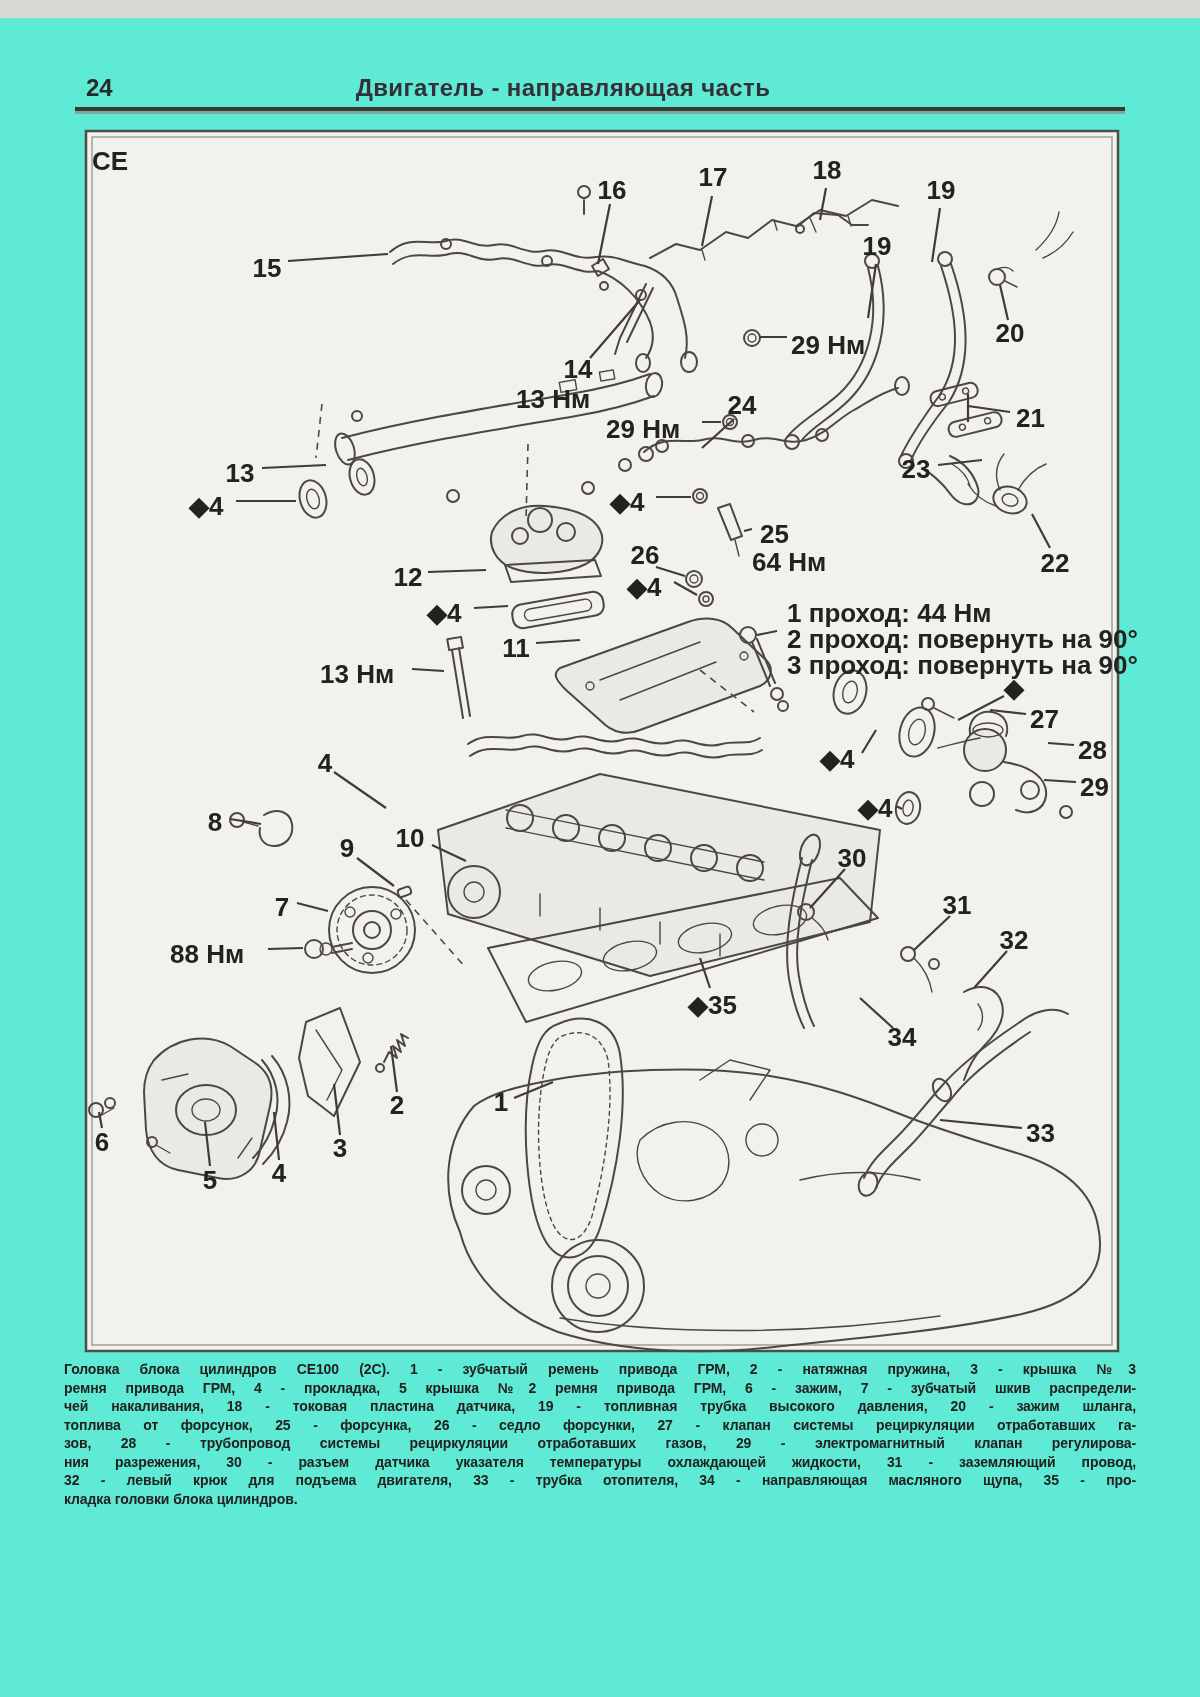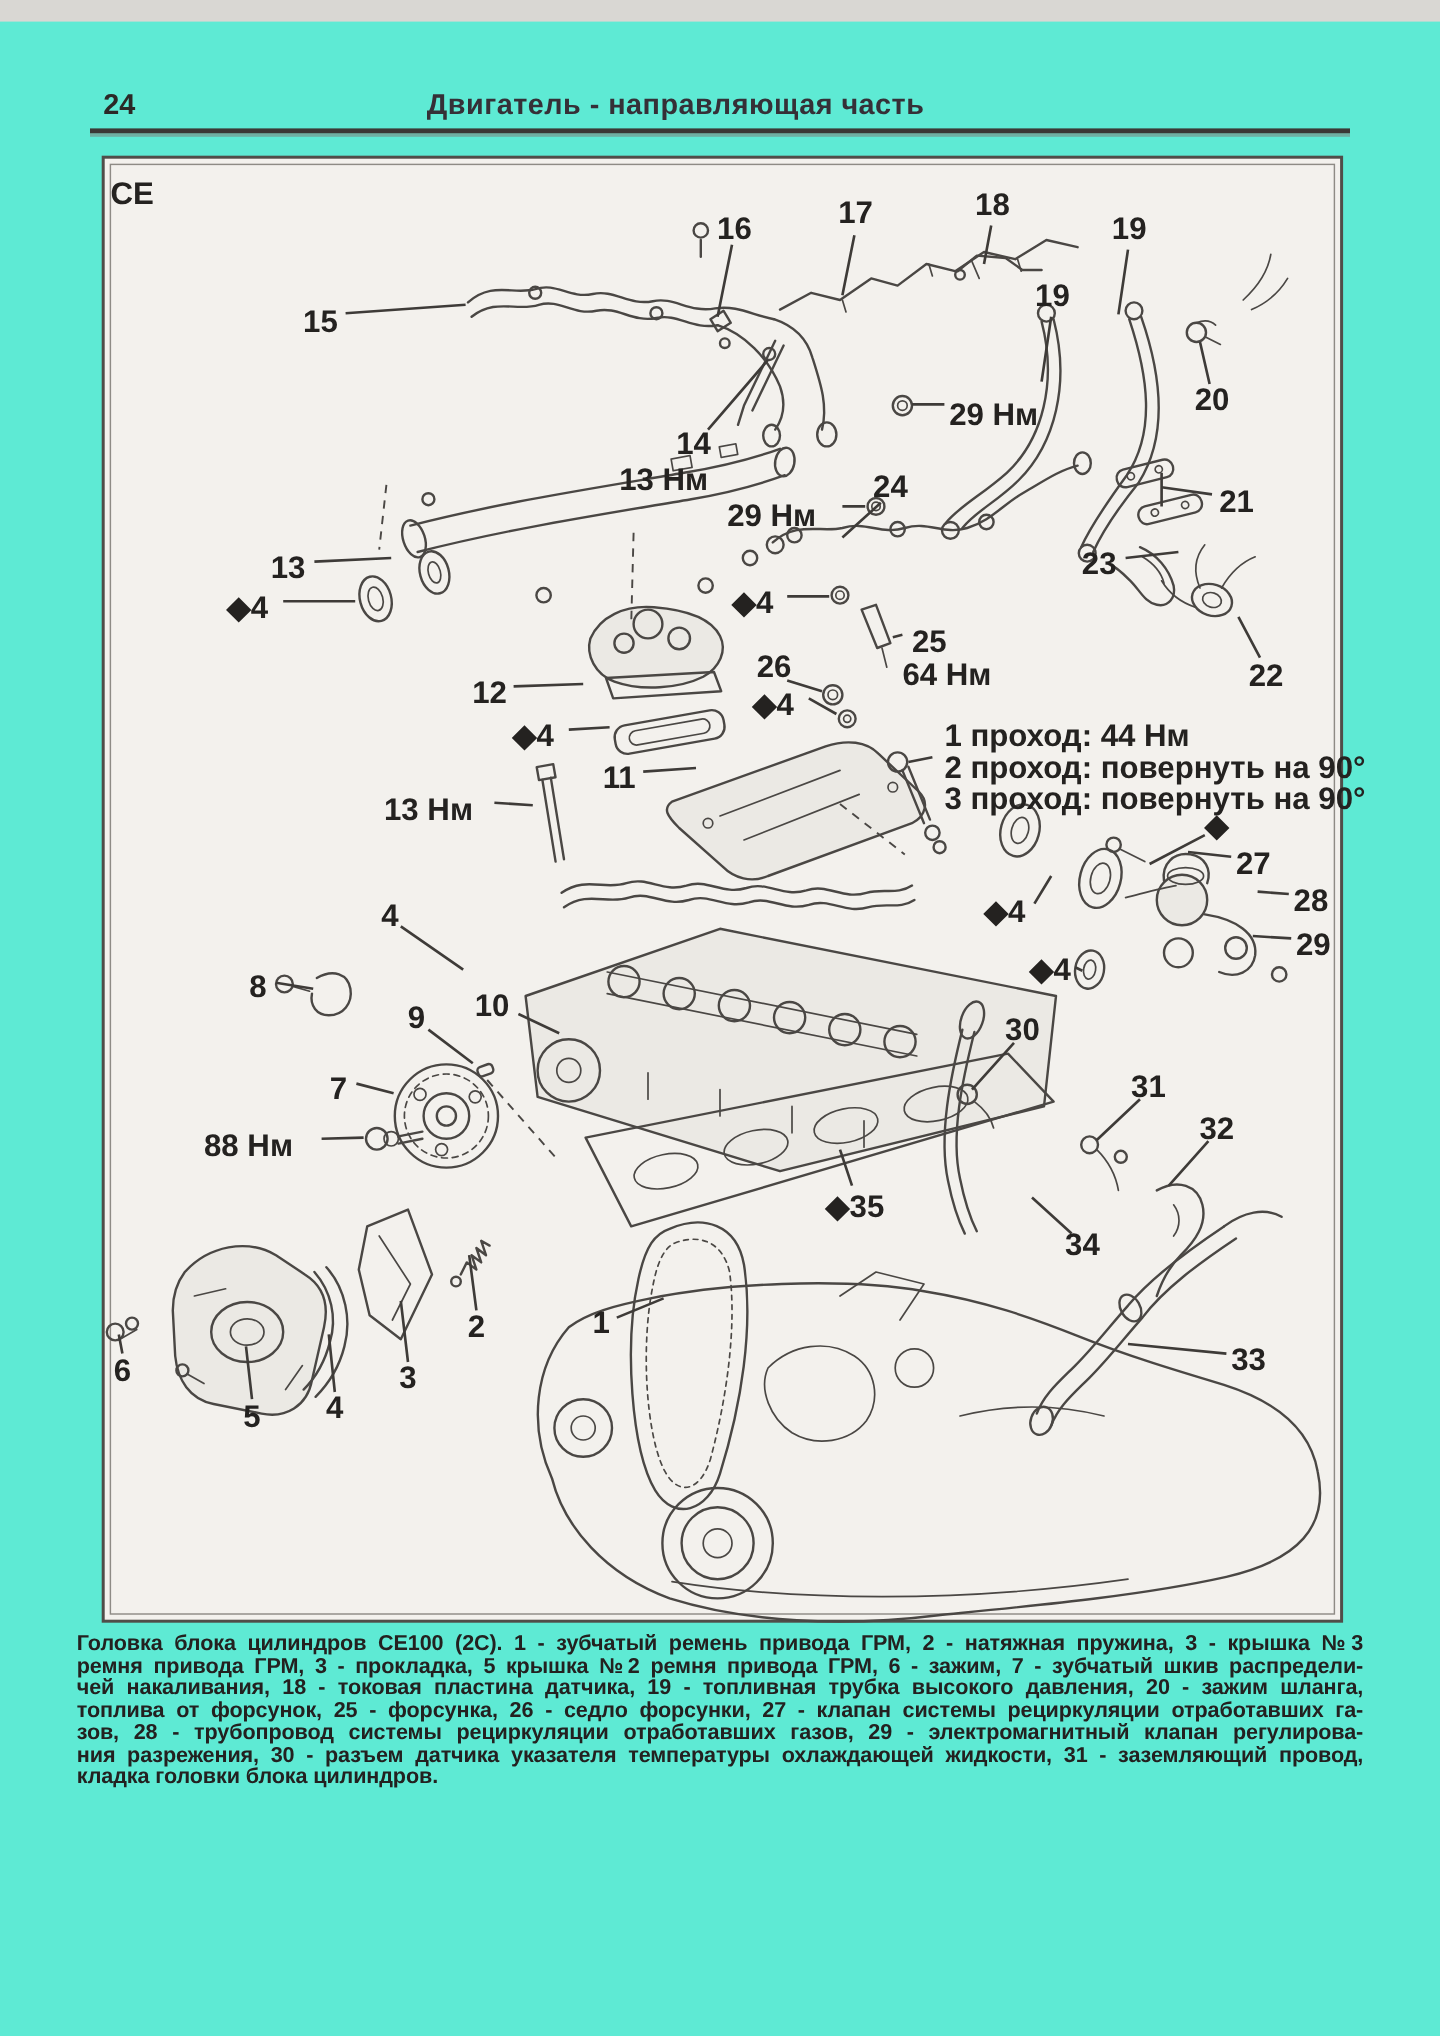--- a/index.html
+++ b/index.html
@@ -4,21 +4,21 @@
 <style>
   html,body{margin:0;padding:0;background:#d9d7d3;}
   .page{position:relative;width:1200px;height:1697px;margin:18px auto;background:#5eead4;
         font-family:"Liberation Sans",sans-serif;overflow:hidden;padding-left:16px;}
   .page-num{position:absolute;top:56px;left:86px;font-size:24px;font-weight:bold;color:#2b2927;}
   .page-title{position:absolute;top:56px;left:0;right:90px;text-align:center;
         font-size:24px;font-weight:bold;color:#353037;letter-spacing:.4px;}
   .header-rule{position:absolute;top:89px;left:75px;width:1050px;height:4px;background:#3b3835;
         box-shadow:0 3px 0 rgba(128,125,120,.55);}
   .caption{position:absolute;top:1342px;left:64px;width:1072px;color:#232120;
-        font-size:18px;line-height:18.5px;font-weight:bold;letter-spacing:-.1px;}
+        font-size:14px;line-height:18.5px;font-weight:bold;letter-spacing:-.1px;}
   .caption-line{text-align:justify;text-align-last:justify;}
   .caption-line.last{text-align-last:left;}
   svg.diagram{position:absolute;top:0;left:0;}
   .frame-outer{fill:#f3f1ed;stroke:#504d49;stroke-width:2.5;}
   .frame-inner{fill:none;stroke:#8e8b85;stroke-width:1.2;}
   .ink{stroke:#4a4744;stroke-width:2;fill:none;stroke-linecap:round;stroke-linejoin:round;}
   .ink2{stroke:#4a4744;stroke-width:1.4;fill:none;stroke-linecap:round;stroke-linejoin:round;}
   .fillp{fill:#ebe9e4;}
   .lbl{font-family:"Liberation Sans",sans-serif;font-size:26px;font-weight:bold;fill:#242220;}
   .mid{text-anchor:middle;}
@@ -368,21 +368,22 @@
       <text class="lbl mid" x="102" y="1133">6</text>
       <text class="lbl mid" x="210" y="1171">5</text>
       <text class="lbl mid" x="279" y="1164">4</text>
       <text class="lbl mid" x="340" y="1139">3</text>
       <text class="lbl mid" x="397" y="1096">2</text>
     </g>
   </svg>
 
   <div class="caption">
     <div class="caption-line">Головка блока цилиндров CE100 (2C). 1 - зубчатый ремень привода ГРМ, 2 - натяжная пружина, 3 - крышка №3</div>
-    <div class="caption-line">ремня привода ГРМ, 3 - прокладка, 5 крышка №2 ремня привода ГРМ, 6 - зажим, 7 - зубчатый шкив распредели-</div>
+    <div class="caption-line">ремня привода ГРМ, 4 - прокладка, 5 крышка №2 ремня привода ГРМ, 6 - зажим, 7 - зубчатый шкив распредели-</div>
     <div class="caption-line">чей накаливания, 18 - токовая пластина датчика, 19 - топливная трубка высокого давления, 20 - зажим шланга,</div>
     <div class="caption-line">топлива от форсунок, 25 - форсунка, 26 - седло форсунки, 27 - клапан системы рециркуляции отработавших га-</div>
     <div class="caption-line">зов, 28 - трубопровод системы рециркуляции отработавших газов, 29 - электромагнитный клапан регулирова-</div>
     <div class="caption-line">ния разрежения, 30 - разъем датчика указателя температуры охлаждающей жидкости, 31 - заземляющий провод,</div>
+    <div class="caption-line">32 - левый крюк для подъема двигателя, 33 - трубка отопителя, 34 - направляющая масляного щупа, 35 - про-</div>
     <div class="caption-line last">кладка головки блока цилиндров.</div>
   </div>
 
 </div>
 
 </body></html>

